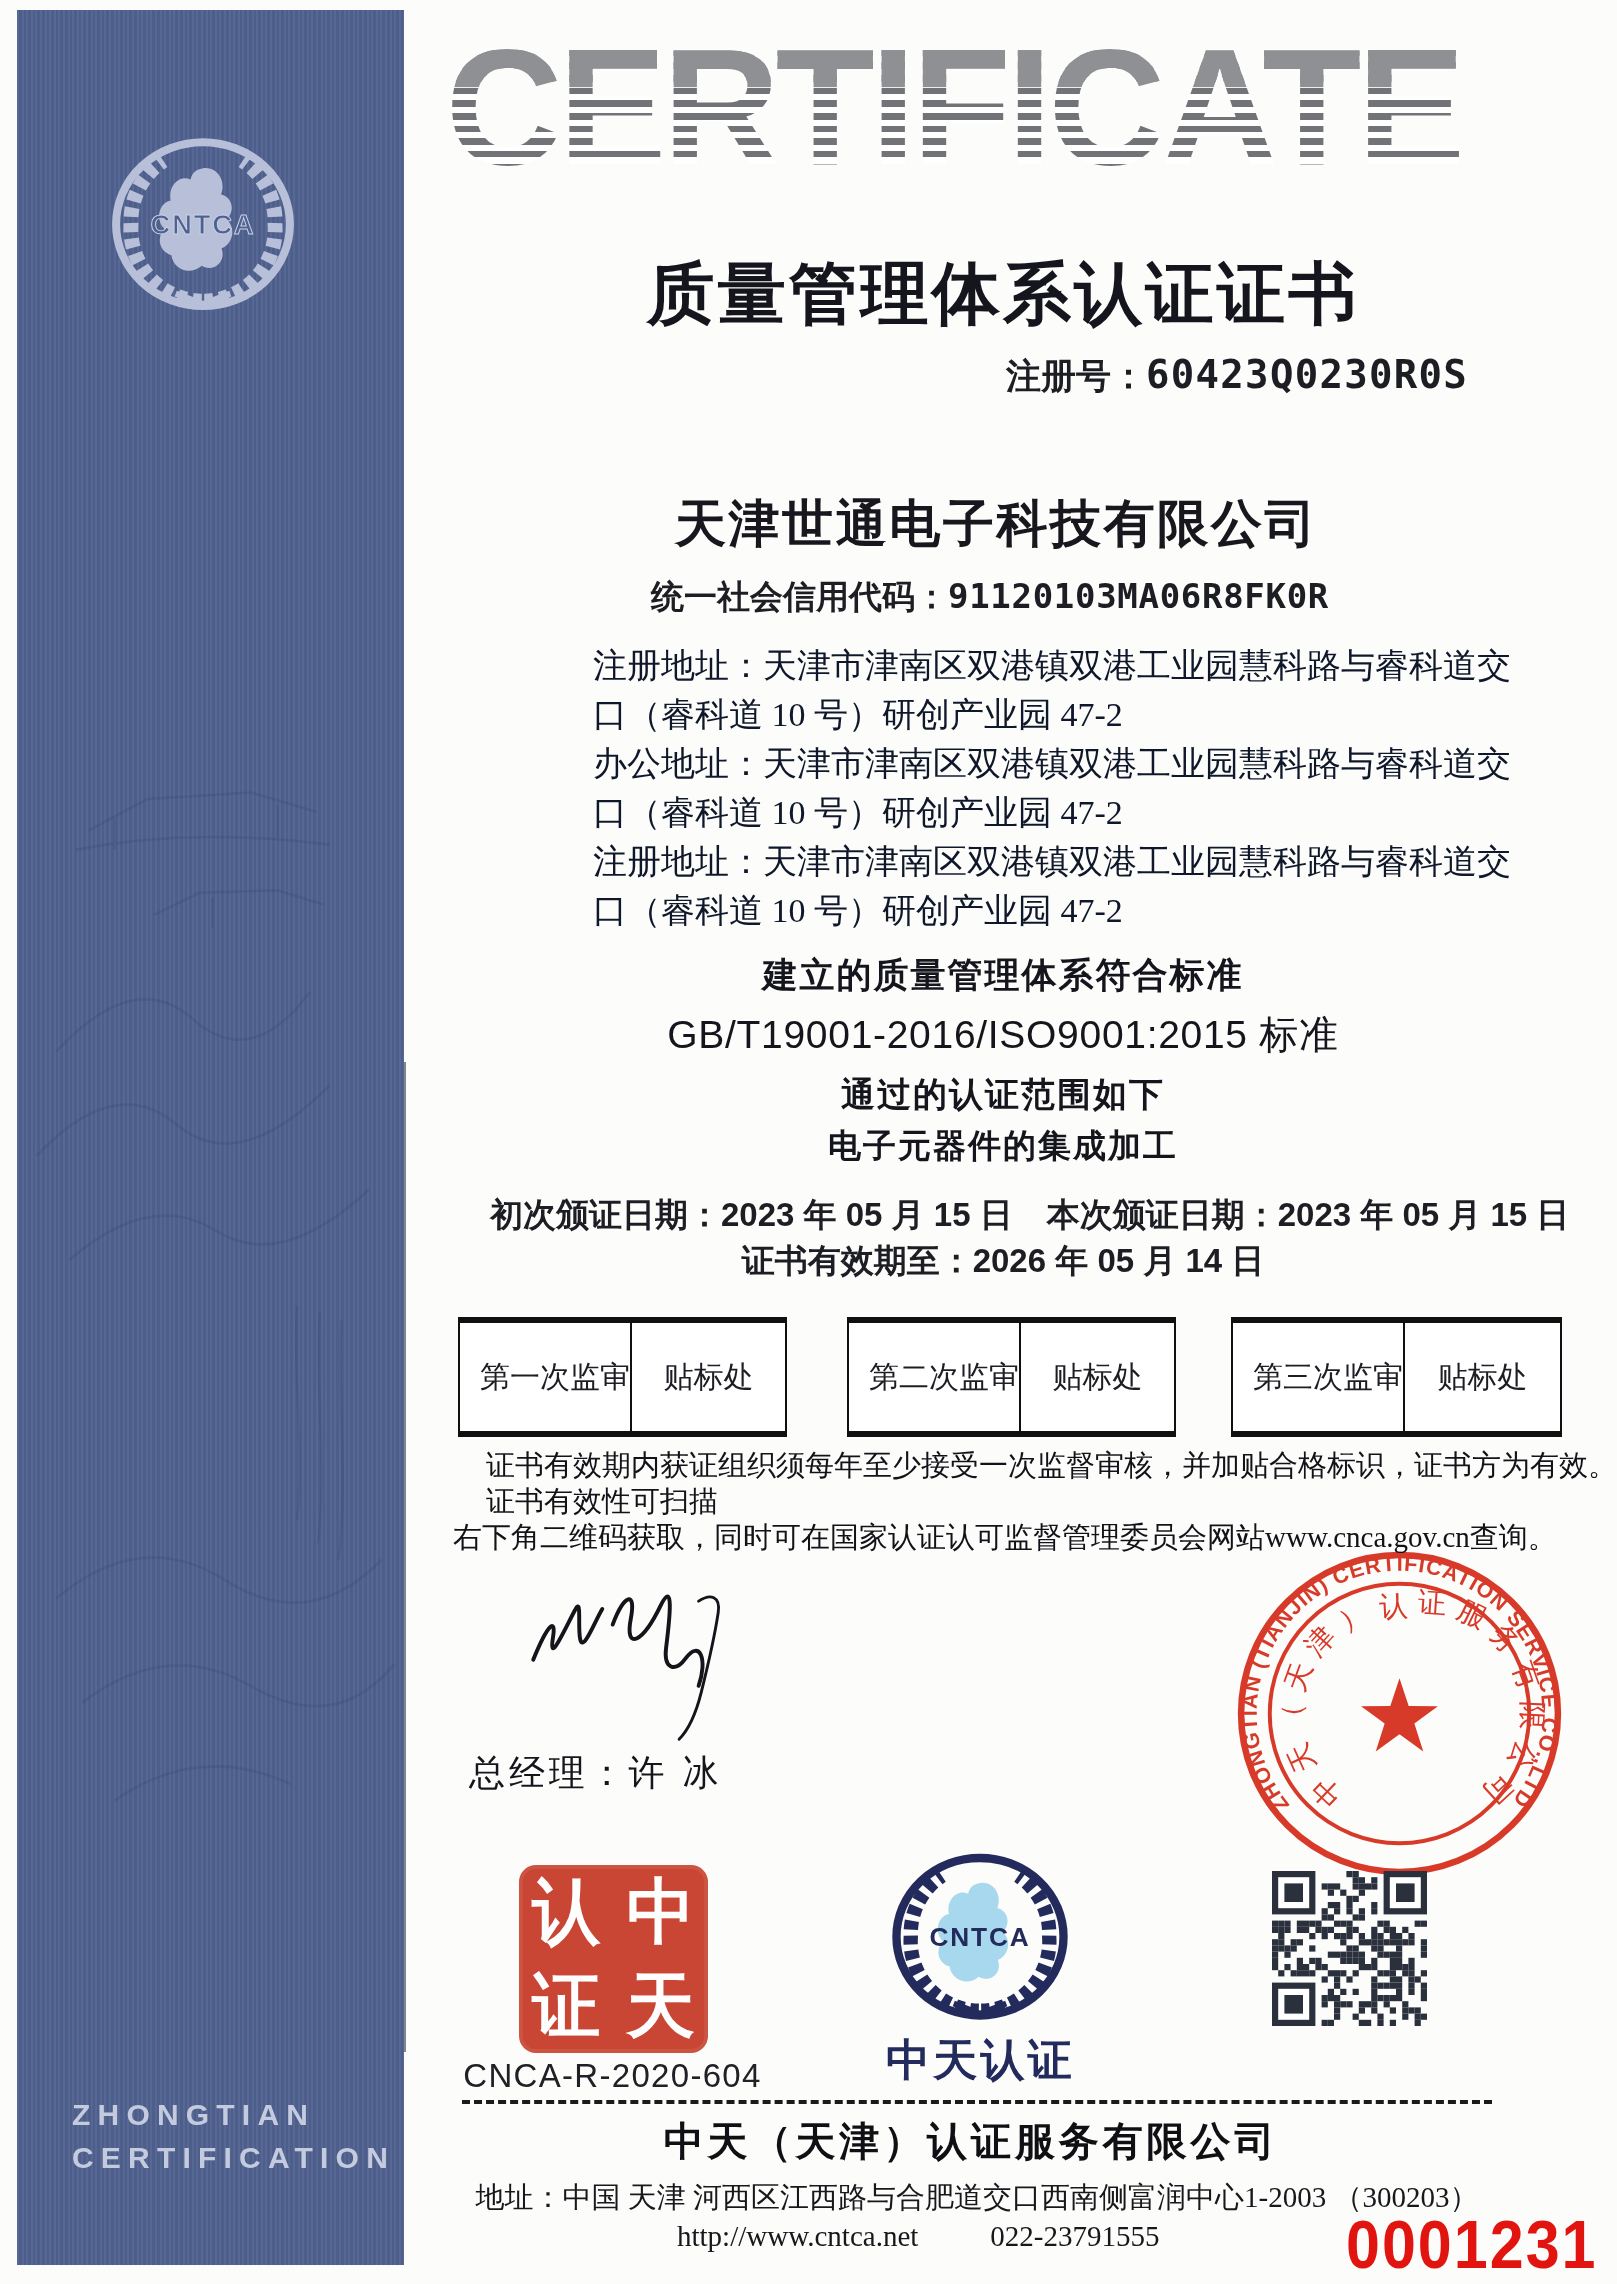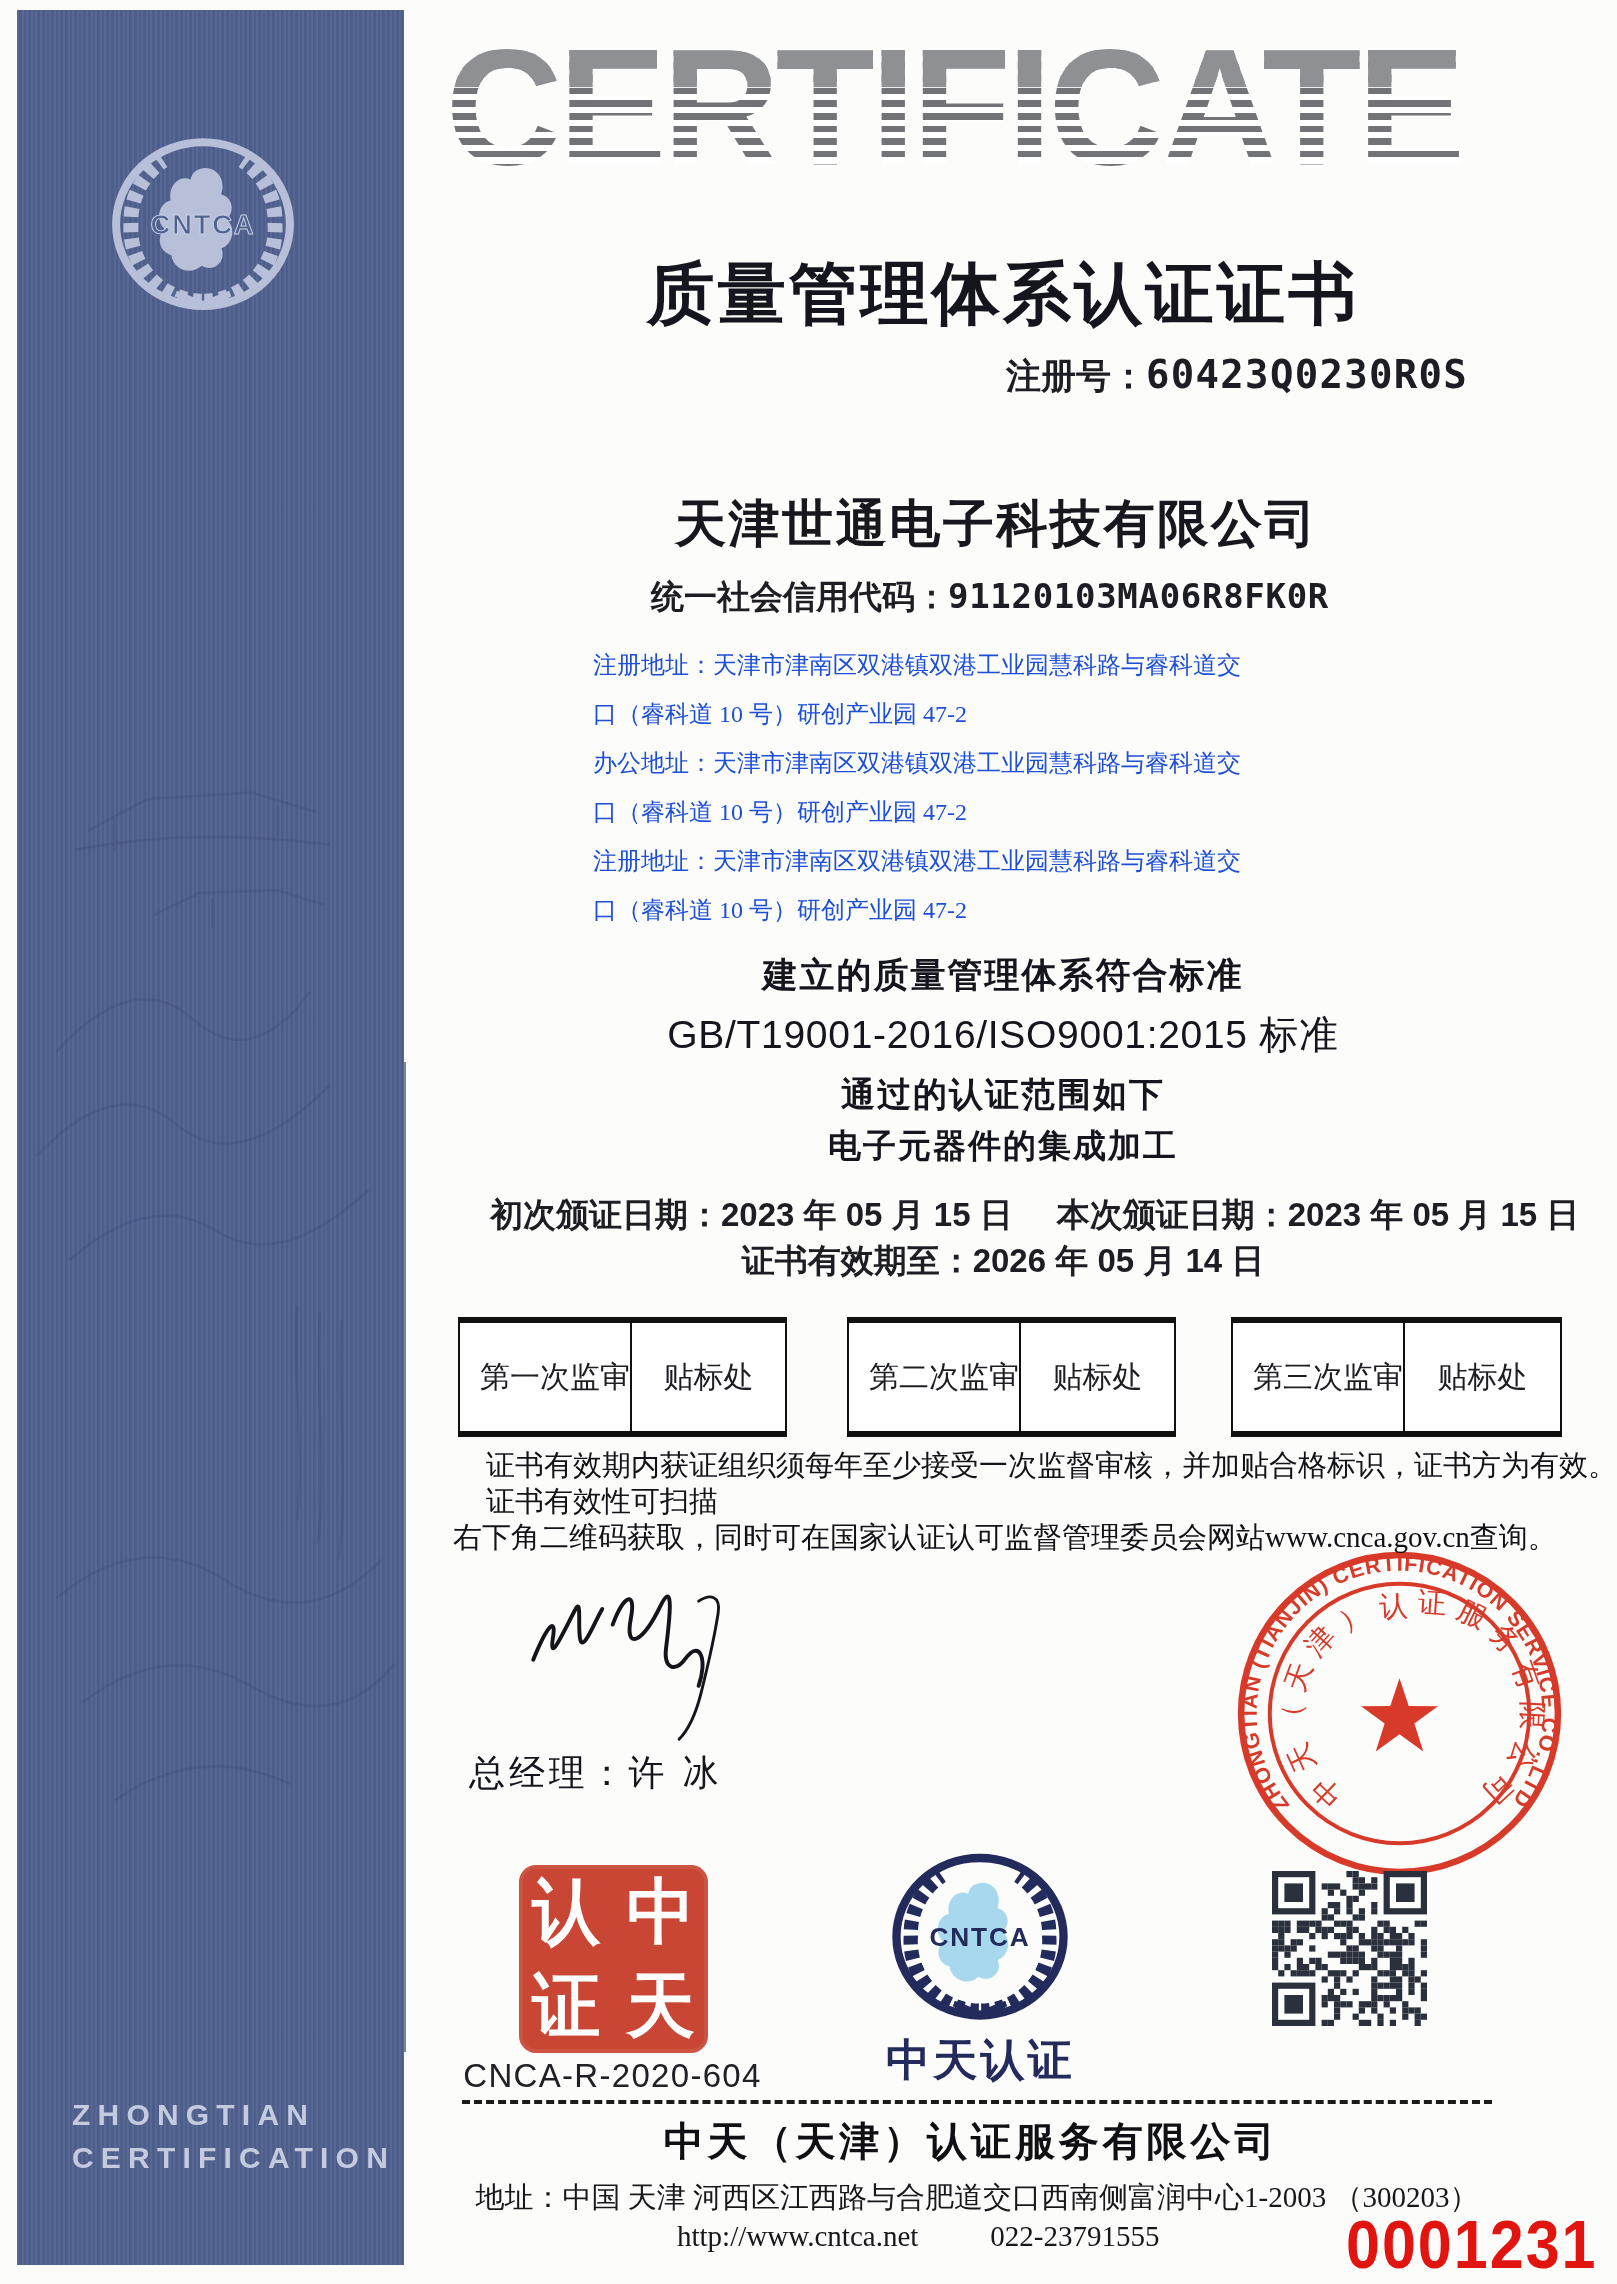--- a/index.html
+++ b/index.html
@@ -35,29 +35,29 @@
   .hereby{left:404px;top:399px;width:1172px;text-align:center;
     font-family:"Liberation Sans",sans-serif;font-weight:bold;font-size:63px;letter-spacing:13px;color:#15151d;}
 
   .company{left:404px;top:490px;width:1185px;text-align:center;
     font-family:"Liberation Sans",sans-serif;font-weight:bold;font-size:51px;letter-spacing:2.6px;color:#17171d;}
 
   .credit{left:404px;top:555px;width:1172px;text-align:center;font-size:33px;margin-top:20px;}
   .credit b{font-weight:bold;}
   .credit .code{font-family:"DejaVu Sans Mono",monospace;font-weight:bold;font-size:34px;letter-spacing:0.7px;}
 
-  .addr{left:593px;top:641px;width:938px;font-size:24px;line-height:49px;color:#1d4ed8;}
+  .addr{left:593px;top:641px;width:938px;font-size:34px;line-height:49px;color:#0f172a;}
 
   .std{left:404px;width:1198px;text-align:center;color:#15151d;}
   .std1{top:952px;font-family:"Liberation Sans",sans-serif;font-weight:bold;font-size:35px;letter-spacing:2px;}
   .std2{top:1008px;font-size:39px;font-family:"Liberation Sans",sans-serif;letter-spacing:0.7px;}
   .std3{top:1072px;font-family:"Liberation Sans",sans-serif;font-weight:bold;font-size:34px;letter-spacing:2px;}
   .std4{top:1124px;font-family:"Liberation Sans",sans-serif;font-weight:bold;font-size:33px;letter-spacing:2px;}
 
-  .dates{left:490px;top:1193px;width:1042px;display:flex;gap:44px;
+  .dates{left:490px;top:1193px;width:1042px;display:flex;gap:34px;
     font-family:"Liberation Sans",sans-serif;font-weight:bold;font-size:33px;white-space:nowrap;}
   .valid{left:404px;top:1239px;width:1198px;text-align:center;
     font-family:"Liberation Sans",sans-serif;font-weight:bold;font-size:33px;}
 
   .audit-box{top:1317px;height:120px;border:2.6px solid #101010;border-top:6.5px solid #101010;
     border-bottom:6.5px solid #101010;display:flex;background:#fff;box-sizing:border-box;}
   .audit-box .cell{display:flex;align-items:center;justify-content:center;font-size:30px;white-space:nowrap;}
   .audit-box .c1{width:48%;border-right:2.6px solid #101010;padding-left:20px;}
   .audit-box .c2{width:52%;}
 

